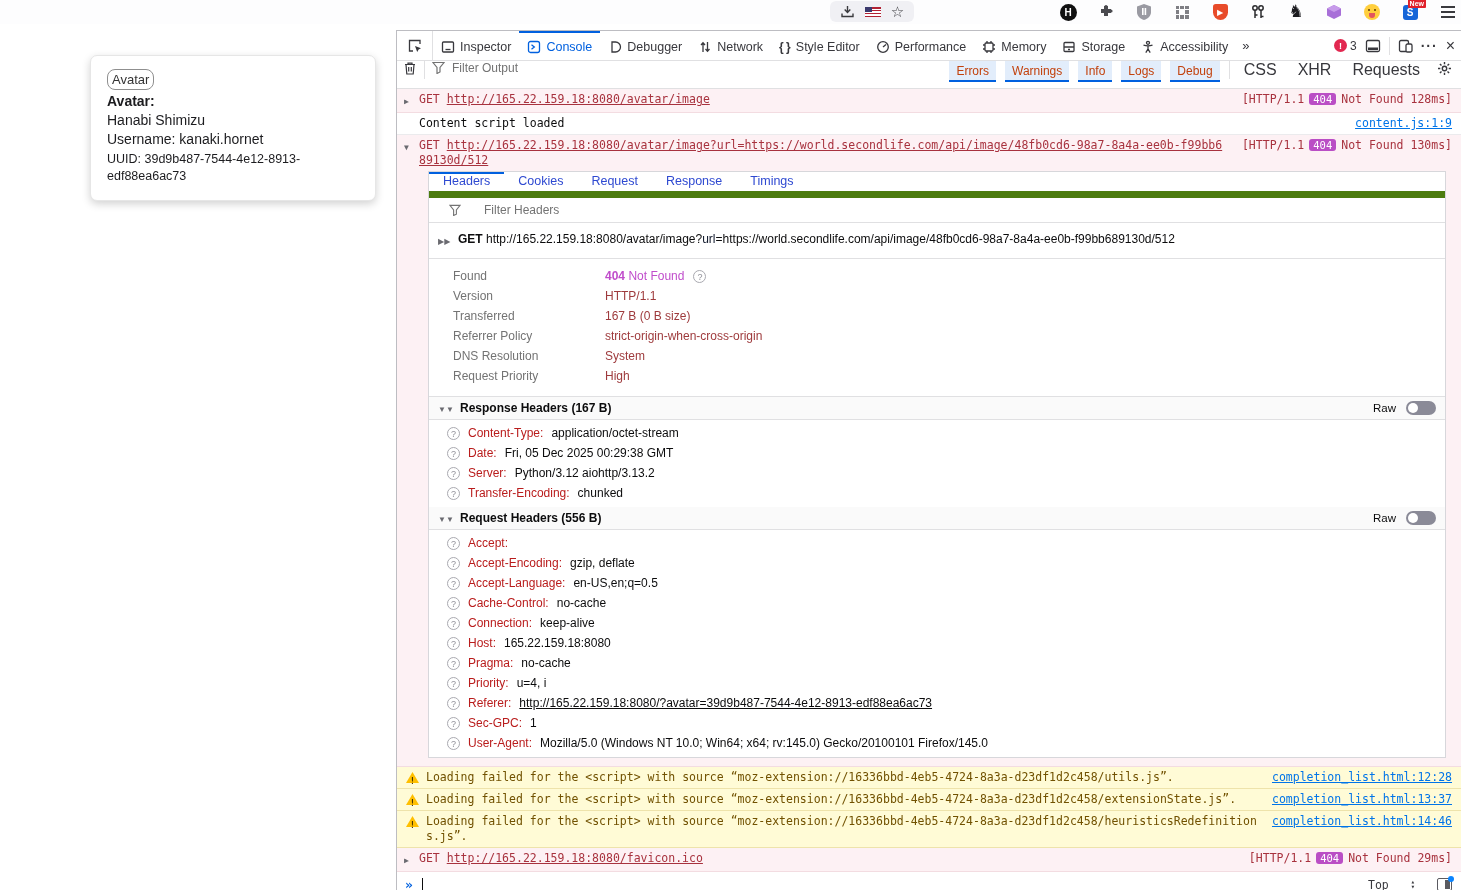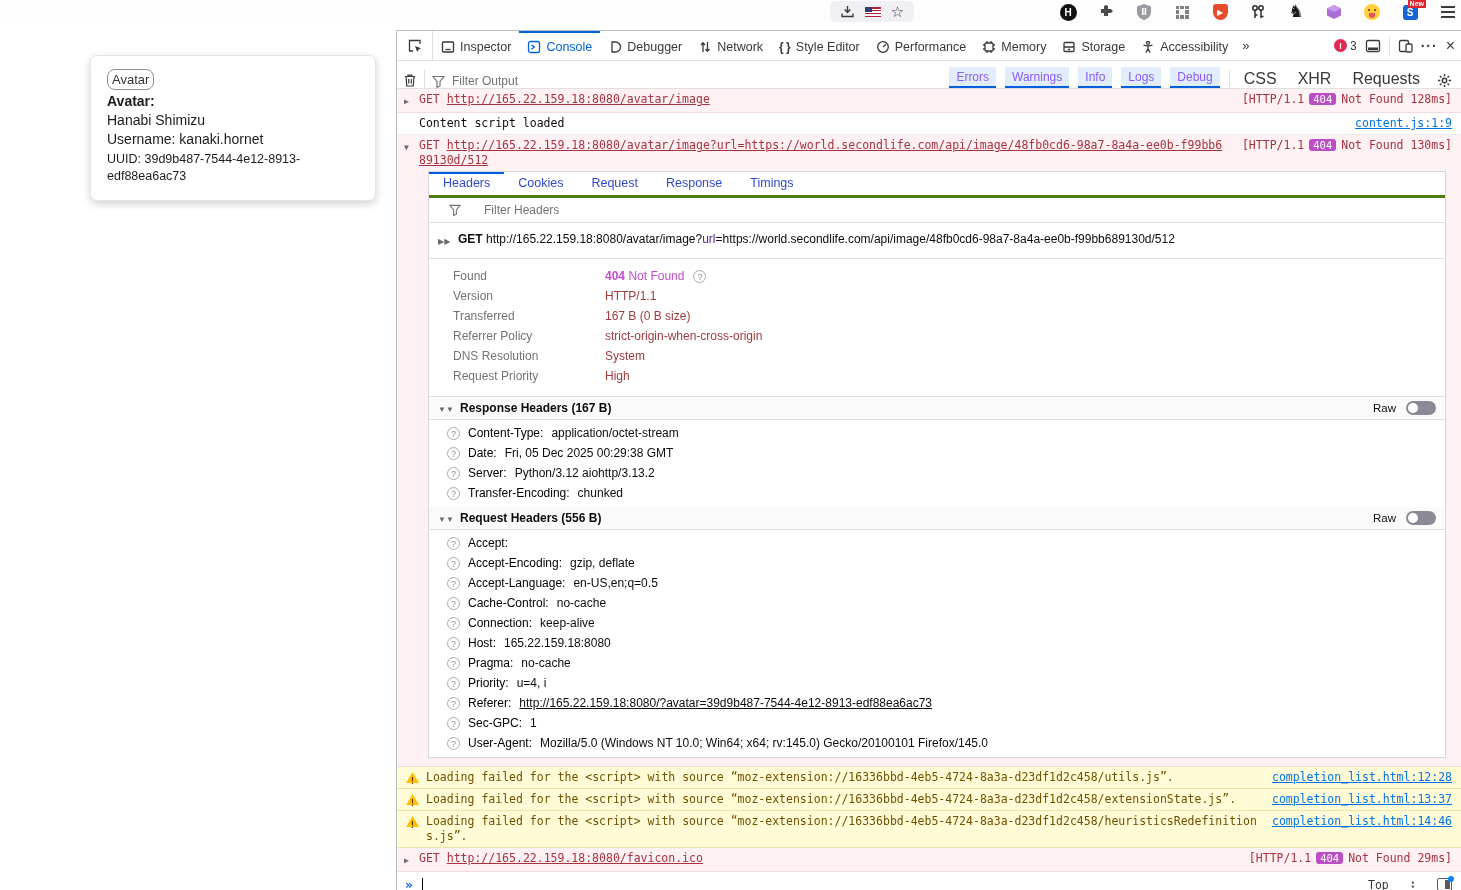--- a/index.html
+++ b/index.html
@@ -59,26 +59,26 @@
   .dt-tab .tico { color:inherit; }
   .chev { font-size:13px; color:#38383d; padding:0 6px; display:flex; align-items:center; }
   .dt-right { margin-left:auto; display:flex; align-items:center; gap:8px; padding-right:6px; color:#38383d; }
   .err-badge { display:flex; align-items:center; gap:3px; font-size:12px; color:#38383d; }
   .err-dot { width:13px; height:13px; border-radius:50%; background:#e22850; color:#fff; font-size:9px;
              font-weight:bold; display:flex; align-items:center; justify-content:center; }
   .vsep { width:1px; height:18px; background:#e0e0e2; }
   .meat { font-size:14px; font-weight:bold; letter-spacing:1px; }
   .xclose { font-size:16px; line-height:16px; }
 
-  .dt-filterbar { height:28px; display:flex; align-items:flex-end; border-bottom:1px solid #e0e0e2;
+  .dt-filterbar { height:28px; display:flex; align-items:flex-start; border-bottom:1px solid #e0e0e2;
                   padding:0 6px; gap:7px; flex:none; }
   .filter-input { border:none; outline:none; flex:1; font-size:12px; color:#0c0c0d; min-width:40px;
                   font-family:"Liberation Sans",sans-serif; background:transparent; }
   .filter-input::placeholder { color:#737373; }
-  .tgl { font-size:12px; color:#8b5cf6; background:#e2edfb; border:none; border-bottom:2px solid #0060df;
+  .tgl { font-size:12px; color:#c2410c; background:#e2edfb; border:none; border-bottom:2px solid #0060df;
          padding:3px 7px 2px; margin-right:2px; cursor:default; }
   .cat { font-size:16px; color:#38383d; padding:0 7px; }
   .gearwrap { color:#38383d; padding:0 3px; }
 
   
   .console-out { flex:1; overflow:hidden; font-family:"DejaVu Sans Mono",monospace; font-size:11.5px;
                  display:flex; flex-direction:column; }
   .crow { display:flex; align-items:flex-start; padding:3px 9px 3px 7px; border-bottom:1px solid #ebebed;
           line-height:15px; }
   .crow.error { background:#fdf1f4; border-bottom-color:#f3dce1; color:#a8323e; }
@@ -97,51 +97,51 @@
                 clip-path:polygon(50% 0,100% 100%,0 100%); }
   .warn-tri i { position:absolute; left:0; right:0; top:2px; text-align:center; font-size:8px;
                 font-weight:bold; color:#3e2e00; font-style:normal; z-index:1; }
 
   .exp-block { display:block; }
   .exp-block .firstline { display:flex; align-items:flex-start; }
 
   
   .netpanel { margin:3px 6px 5px 24px; background:#fff; border:1px solid #d7d7db;
               font-family:"Liberation Sans",sans-serif; color:#0c0c0d; }
-  .np-tabs { display:flex; border-bottom:3px solid #4d7c0f; height:26px; }
+  .np-tabs { display:flex; border-bottom:7px solid #4d7c0f; height:26px; }
   .np-tab { padding:0 14px; display:flex; align-items:center; font-size:12.5px; color:#2e49d1; }
   .np-tab.active { box-shadow:inset 0 2px 0 #0060df; }
   .np-filter { height:25px; border-bottom:1px solid #e0e0e2; display:flex; align-items:center;
                padding:0 20px; gap:23px; }
   .np-summary { padding:9px 9px; border-bottom:1px solid #e0e0e2; font-size:12px; display:flex;
                 align-items:flex-start; gap:5px; }
   .np-summary .arrow { flex:none; color:#6a6a70; font-size:8px; padding-top:2px; }
   .np-summary b { font-weight:bold; }
-  .np-param { color:#4c1d95; }
+  .np-param { color:#0f172a; }
   .np-status { padding:7px 0 10px; border-bottom:1px solid #e0e0e2; }
   .np-srow { display:flex; align-items:center; padding:2.5px 8px 2.5px 24px; font-size:12px; }
   .np-slabel { flex:none; width:152px; color:#737373; }
   .np-sval { color:#9e3a3c; }
   .np-sval.purple { color:#c04dcb; }
   .np-sval.purple b { font-weight:bold; }
   .qmark { flex:none; width:13px; height:13px; border:1px solid #a9a9b0; border-radius:50%;
            color:#8f8f97; font-size:9px; line-height:12px; text-align:center; }
   .qmark::after { content:"?"; }
   .np-srow .qmark { margin-left:9px; }
   .np-sect { height:23px; background:#fafafa; border-bottom:1px solid #e0e0e2; display:flex;
              align-items:center; padding:0 9px; gap:7px; font-size:12px; font-weight:bold; }
   .np-sect .arrow { color:#6a6a70; font-size:8px; }
   .np-sect .raw { margin-left:auto; display:flex; align-items:center; gap:10px; font-weight:normal;
                   font-size:11.5px; }
   .toggle { width:30px; height:14px; border-radius:8px; background:#8a8a97; position:relative; }
   .toggle i { position:absolute; left:2px; top:2px; width:10px; height:10px; border-radius:50%;
               background:#fff; display:block; }
   .np-hlist { padding:3px 0 4px; }
   .np-hitem { display:flex; align-items:center; padding:2.5px 9px 2.5px 18px; font-size:12px; gap:8px; }
-  .hname { color:#000000; flex:none; }
+  .hname { color:#b91c1c; flex:none; }
   .hval { color:#0c0c0d; }
   .hval.link { text-decoration:underline; }
 
   
   .input-row { display:flex; align-items:center; padding:5px 9px 5px 8px; }
   .prompt { color:#0060df; font-weight:bold; font-size:13px; font-family:"DejaVu Sans Mono",monospace; }
   .caret { width:1px; height:14px; background:#0c0c0d; margin-left:9px; }
   .ctx { margin-left:auto; display:flex; align-items:center; gap:22px; font-size:11.5px; color:#38383d; }
   .updown { display:flex; flex-direction:column; line-height:5px; font-size:7px; color:#38383d; }
   .sb-icon { width:15px; height:13px; border:1px solid #5a5a60; border-radius:2px; position:relative; }

